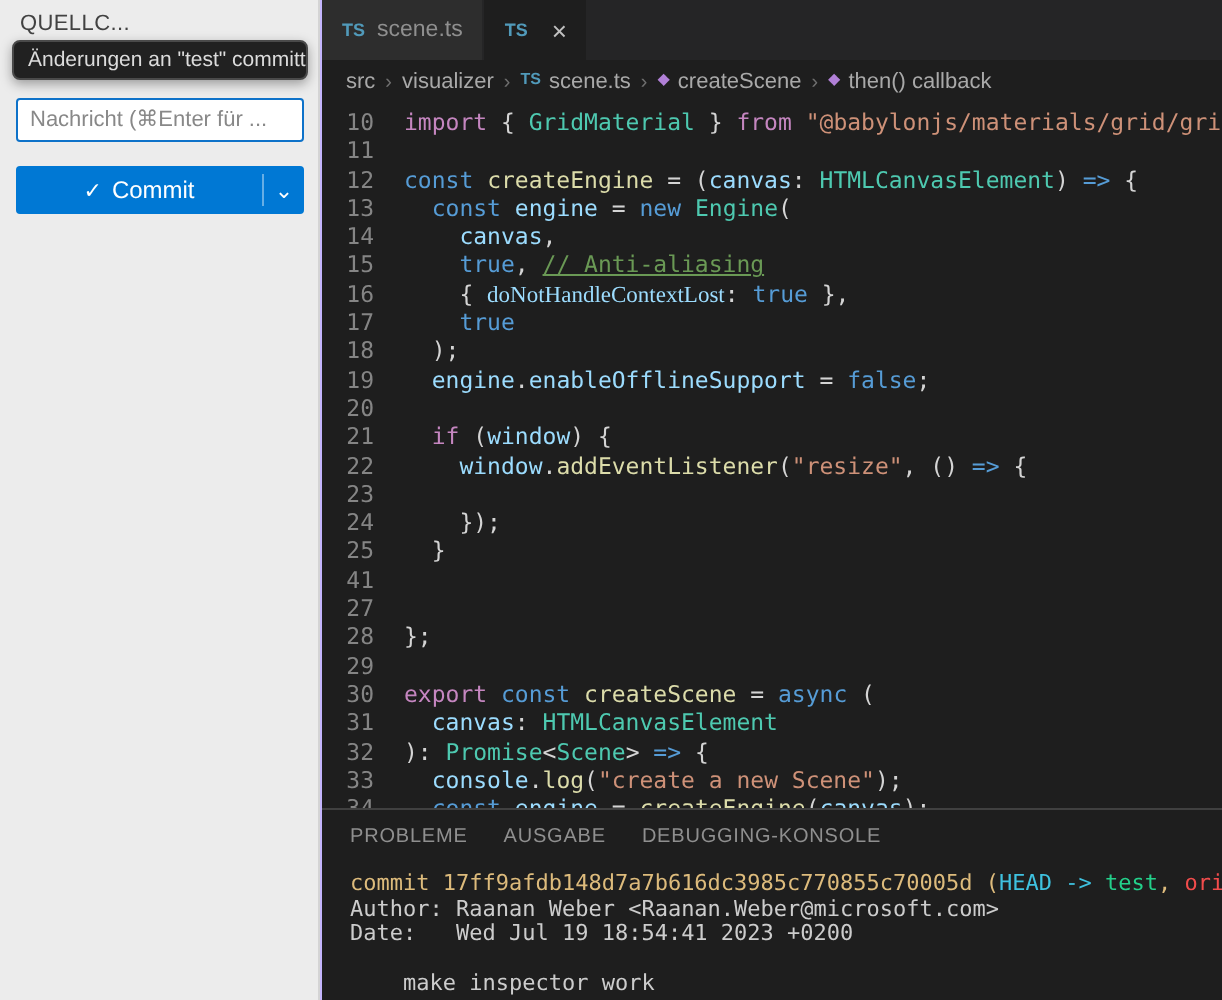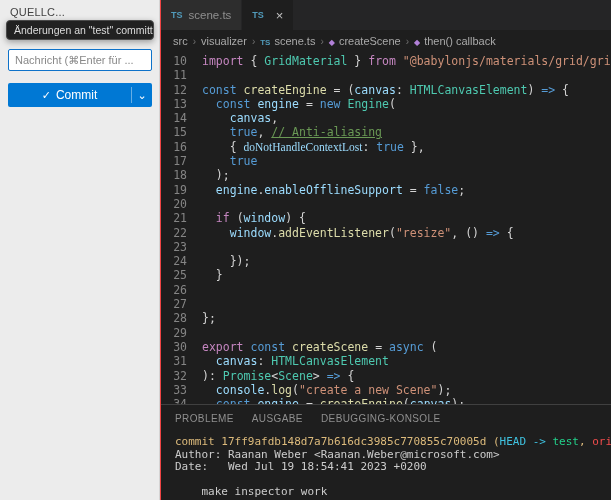--- a/index.html
+++ b/index.html
@@ -1,19 +1,19 @@
 <!DOCTYPE html>
 <html><head>
 <meta charset="utf-8">
 <style>
   * { box-sizing: border-box; }
   body { margin: 0; background: #333; }
   .app {
     position: relative; width: 611px; height: 500px; overflow: hidden;
-    background: #ef4444; font-family: "Liberation Sans", sans-serif;
+    background: #c4b5fd; font-family: "Liberation Sans", sans-serif;
   }
   
   .sidebar {
     position: absolute; left: 0; top: 0; width: 160px; height: 100%;
     background: #ececec; z-index: 2; border-right: 1px solid #d4d4d4;
   }
   .sidebar-title {
     font-size: 11px; color: #424242; padding: 6px 10px 1px; letter-spacing: .2px;
     white-space: nowrap; overflow: hidden;
   }
@@ -47,21 +47,21 @@
     font-size: 11.5px; background: #2d2d2d; color: #8f8f8f; border-right: 1px solid #252526;
     cursor: pointer; white-space: nowrap;
   }
   .tab.active { background: #1e1e1e; color: #e6e6e6; }
   .ts-icon { font-size: 9px; font-weight: bold; }
   .tab-close { margin-left: 6px; color: #c0c0c0; font-size: 13px; line-height: 1; }
   .breadcrumb {
     flex: 0 0 22px; display: flex; align-items: center; background: #1e1e1e;
     padding-left: 12px; font-size: 11px; color: #a9a9a9; white-space: nowrap; overflow: hidden;
   }
-  .crumb { display: flex; align-items: flex-end; gap: 4px; cursor: pointer; }
+  .crumb { display: flex; align-items: flex-start; gap: 4px; cursor: pointer; }
   .crumb-sep { color: #6f6f6f; margin: 0 5px; font-size: 10px; }
   .crumb .ts-icon { font-size: 8px; }
   .symbol-icon { font-size: 8px; }
   
   .code-area {
     flex: 1 1 auto; background: #1e1e1e; overflow: hidden; padding-top: 2px;
     font-family: "DejaVu Sans Mono", monospace; font-size: 11.5px;
   }
   .code-line { display: flex; height: 14.3px; line-height: 14.3px; white-space: pre; }
   .line-number { flex: 0 0 26px; width: 26px; text-align: right; color: #858585; margin-right: 15px; }
@@ -143,21 +143,21 @@
         <div class="code-line"><span class="line-number">16</span><span class="line-content"><span style="color: rgb(212, 212, 212);">    { </span><span style="color: rgb(156, 220, 254); font-family: Liberation Serif, serif;">doNotHandleContextLost</span><span style="color: rgb(212, 212, 212);">: </span><span style="color: rgb(86, 156, 214);">true</span><span style="color: rgb(212, 212, 212);"> },</span></span></div>
         <div class="code-line"><span class="line-number">17</span><span class="line-content"><span style="color: rgb(212, 212, 212);">    </span><span style="color: rgb(86, 156, 214);">true</span></span></div>
         <div class="code-line"><span class="line-number">18</span><span class="line-content"><span style="color: rgb(212, 212, 212);">  );</span></span></div>
         <div class="code-line"><span class="line-number">19</span><span class="line-content"><span style="color: rgb(212, 212, 212);">  </span><span style="color: rgb(156, 220, 254);">engine</span><span style="color: rgb(212, 212, 212);">.</span><span style="color: rgb(156, 220, 254);">enableOfflineSupport</span><span style="color: rgb(212, 212, 212);"> = </span><span style="color: rgb(86, 156, 214);">false</span><span style="color: rgb(212, 212, 212);">;</span></span></div>
         <div class="code-line"><span class="line-number">20</span><span class="line-content"></span></div>
         <div class="code-line"><span class="line-number">21</span><span class="line-content"><span style="color: rgb(212, 212, 212);">  </span><span style="color: rgb(197, 134, 192);">if</span><span style="color: rgb(212, 212, 212);"> (</span><span style="color: rgb(156, 220, 254);">window</span><span style="color: rgb(212, 212, 212);">) {</span></span></div>
         <div class="code-line"><span class="line-number">22</span><span class="line-content"><span style="color: rgb(212, 212, 212);">    </span><span style="color: rgb(156, 220, 254);">window</span><span style="color: rgb(212, 212, 212);">.</span><span style="color: rgb(220, 220, 170);">addEventListener</span><span style="color: rgb(212, 212, 212);">(</span><span style="color: rgb(206, 145, 120);">"resize"</span><span style="color: rgb(212, 212, 212);">, () </span><span style="color: rgb(86, 156, 214);">=&gt;</span><span style="color: rgb(212, 212, 212);"> {</span></span></div>
         <div class="code-line"><span class="line-number">23</span></div>
         <div class="code-line"><span class="line-number">24</span><span class="line-content"><span style="color: rgb(212, 212, 212);">    });</span></span></div>
         <div class="code-line"><span class="line-number">25</span><span class="line-content"><span style="color: rgb(212, 212, 212);">  }</span></span></div>
-        <div class="code-line"><span class="line-number">26</span><span class="line-content"></span></div>
+        <div class="code-line"><span class="line-number">41</span><span class="line-content"></span></div>
         <div class="code-line"><span class="line-number">27</span></div>
         <div class="code-line"><span class="line-number">28</span><span class="line-content"><span style="color: rgb(212, 212, 212);">};</span></span></div>
         <div class="code-line"><span class="line-number">29</span><span class="line-content"></span></div>
         <div class="code-line"><span class="line-number">30</span><span class="line-content"><span style="color: rgb(197, 134, 192);">export</span><span style="color: rgb(212, 212, 212);"> </span><span style="color: rgb(86, 156, 214);">const</span><span style="color: rgb(212, 212, 212);"> </span><span style="color: rgb(220, 220, 170);">createScene</span><span style="color: rgb(212, 212, 212);"> = </span><span style="color: rgb(86, 156, 214);">async</span><span style="color: rgb(212, 212, 212);"> (</span></span></div>
         <div class="code-line"><span class="line-number">31</span><span class="line-content"><span style="color: rgb(212, 212, 212);">  </span><span style="color: rgb(156, 220, 254);">canvas</span><span style="color: rgb(212, 212, 212);">: </span><span style="color: rgb(78, 201, 176);">HTMLCanvasElement</span></span></div>
         <div class="code-line"><span class="line-number">32</span><span class="line-content"><span style="color: rgb(212, 212, 212);">): </span><span style="color: rgb(78, 201, 176);">Promise</span><span style="color: rgb(212, 212, 212);">&lt;</span><span style="color: rgb(78, 201, 176);">Scene</span><span style="color: rgb(212, 212, 212);">&gt; </span><span style="color: rgb(86, 156, 214);">=&gt;</span><span style="color: rgb(212, 212, 212);"> {</span></span></div>
         <div class="code-line"><span class="line-number">33</span><span class="line-content"><span style="color: rgb(212, 212, 212);">  </span><span style="color: rgb(156, 220, 254);">console</span><span style="color: rgb(212, 212, 212);">.</span><span style="color: rgb(220, 220, 170);">log</span><span style="color: rgb(212, 212, 212);">(</span><span style="color: rgb(206, 145, 120);">"create a new Scene"</span><span style="color: rgb(212, 212, 212);">);</span></span></div>
         <div class="code-line"><span class="line-number">34</span><span class="line-content"><span style="color: rgb(212, 212, 212);">  </span><span style="color: rgb(86, 156, 214);">const</span><span style="color: rgb(212, 212, 212);"> </span><span style="color: rgb(156, 220, 254);">engine</span><span style="color: rgb(212, 212, 212);"> = </span><span style="color: rgb(220, 220, 170);">createEngine</span><span style="color: rgb(212, 212, 212);">(</span><span style="color: rgb(156, 220, 254);">canvas</span><span style="color: rgb(212, 212, 212);">);</span></span></div>
       </div>
     <div class="panel">

